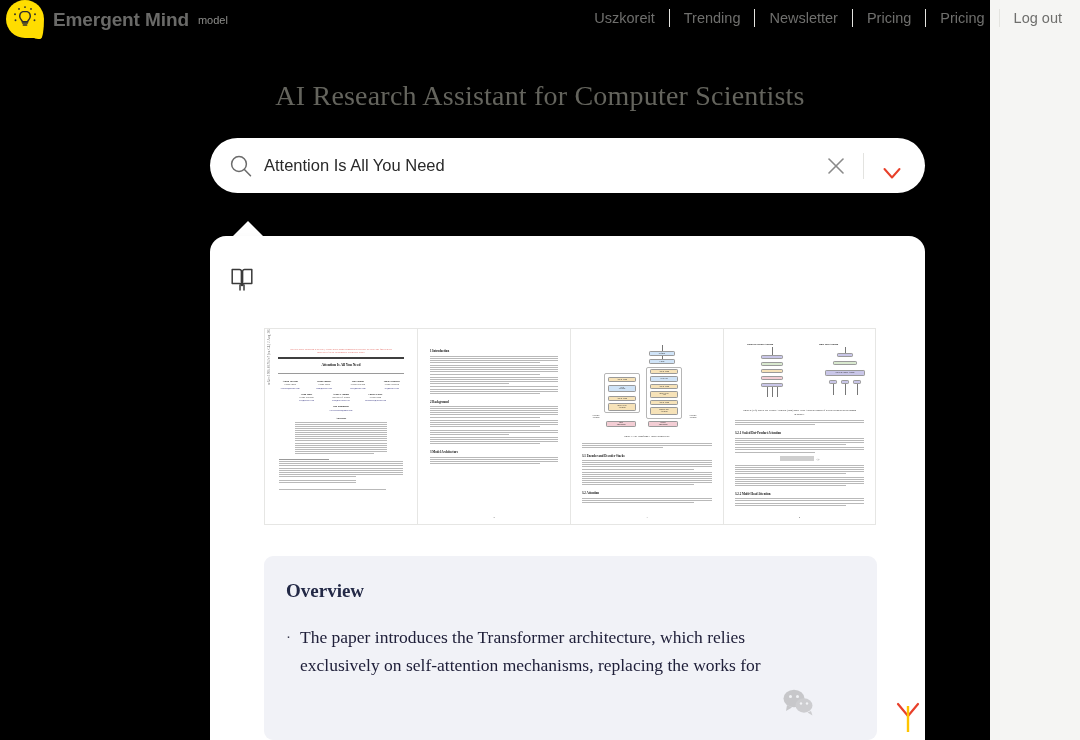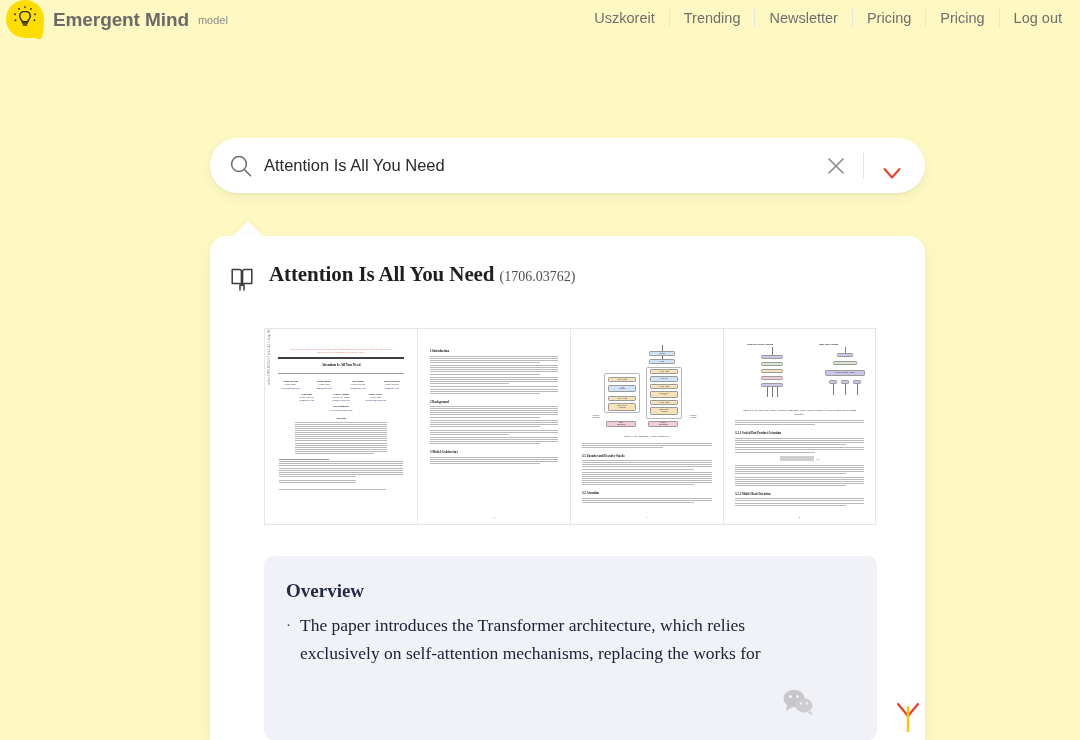--- a/index.html
+++ b/index.html
@@ -3,21 +3,21 @@
 <meta charset="utf-8">
 <style>
   * { box-sizing: border-box; margin: 0; padding: 0; }
   html, body {
     width: 1080px; height: 740px;
     overflow: hidden;
     background: #f5f5f3;
     font-family: "Liberation Sans", sans-serif;
     -webkit-font-smoothing: antialiased;
   }
-  #app { position: relative; width: 1080px; height: 740px; background: #fef9c3; }
+  #app { position: relative; width: 990px; height: 740px; background: #000000; }
 
   
   .header {
     position: absolute; top: 0; left: 0; width: 1080px; height: 38px;
     display: flex; align-items: center;
   }
   .brand { display: flex; align-items: flex-end; gap: 9px; padding-left: 6px; }
   .logo-wrap { position: relative; width: 38px; height: 38px; flex: 0 0 38px; }
   .logo-bubble {
     position: absolute; left: 0; top: 0; width: 38px; height: 38px;
@@ -154,21 +154,21 @@
   .diag2 { position: relative; height: 62px; margin: 4px 2px 0 2px; }
   .d2t { position:absolute; font-family:"Liberation Serif",serif; font-size:2.1px; color:#111; font-weight:600; }
 
   
   .overview {
     position: absolute; left: 54px; top: 320px; width: 613px; height: 184px;
     background: #f1f2f7; border-radius: 9px; padding: 24px 22px 0 22px;
   }
   .ov-h {
     font-family: "Liberation Serif", serif; font-weight: 700; font-size: 19px;
-    color: #232946; margin-bottom: 10px;
+    color: #232946; margin-bottom: 22px;
   }
   .ov-bullet { display: flex; gap: 9px; }
   .ov-dot { font-size: 15px; color: #3b3b4f; line-height: 1.55; flex: 0 0 auto; }
   .ov-text {
     font-family: "Liberation Serif", serif; font-size: 17.5px; color: #20203a;
     line-height: 1.58; max-width: 520px;
   }
 
   
   .askbar {
@@ -218,20 +218,21 @@
     <div class="nav">
       <div class="nav-item">Uszkoreit</div>
       <div class="nav-item">Trending</div>
       <div class="nav-item">Newsletter</div>
       <div class="nav-item">Pricing</div>
       <div class="nav-item">Pricing</div>
       <div class="nav-item">Log out</div>
     </div>
   </div>
 
+  <div class="page-title">AI Research Assistant for Computer Scientists</div>
 
   <div class="searchbar">
     <svg class="search-mag" viewBox="0 0 26 26">
       <circle cx="11" cy="11" r="7.4" fill="none" stroke="#6b6b6b" stroke-width="1.5"></circle>
       <line x1="16.4" y1="16.4" x2="22.5" y2="22.8" stroke="#6b6b6b" stroke-width="1.5" stroke-linecap="round"></line>
     </svg>
     <div class="search-text" placeholder="Search papers">Attention Is All You Need</div>
     <svg class="clear-btn" viewBox="0 0 26 26">
       <line x1="6" y1="6" x2="20" y2="20" stroke="#8a8a8a" stroke-width="1.6" stroke-linecap="round"></line>
       <line x1="20" y1="6" x2="6" y2="20" stroke="#8a8a8a" stroke-width="1.6" stroke-linecap="round"></line>
@@ -254,24 +255,20 @@
 
   <div class="card">
 
     <div class="paper-head">
       <svg class="book-icon" viewBox="0 0 26 26">
         <path d="M3.2 3.4h7.2c1.1 0 2.0 .9 2.0 2.0v14.2c0-1.1-.9-2.0-2.0-2.0H3.2z" fill="none" stroke="#3a3a3a" stroke-width="1.5" stroke-linejoin="round"></path>
         <path d="M22.8 3.4h-7.2c-1.1 0-2.0 .9-2.0 2.0v14.2c0-1.1 .9-2.0 2.0-2.0h7.2z" fill="none" stroke="#3a3a3a" stroke-width="1.5" stroke-linejoin="round"></path>
         <path d="M11.0 19.0v5.0M15.0 19.0v5.0" stroke="#3a3a3a" stroke-width="1.5" stroke-linecap="round"></path>
       </svg>
       <div>
-        <div class="paper-title-row">
-          <span>Attention Is All You Need</span>
-          <span class="paper-id">(1706.03762)</span>
-        </div>
       </div>
     </div>
 
     <div class="thumbs">
 
       <div class="thumb">
         <div class="pg">
           <div class="arxiv-side">arXiv:1706.03762v7  [cs.CL]  2 Aug 2023</div>
           <div class="red-note">Provided proper attribution is provided, Google hereby grants permission to reproduce the tables and figures in this paper solely for use in journalistic or scholarly works.</div>
           <div class="rule-thick"></div>

